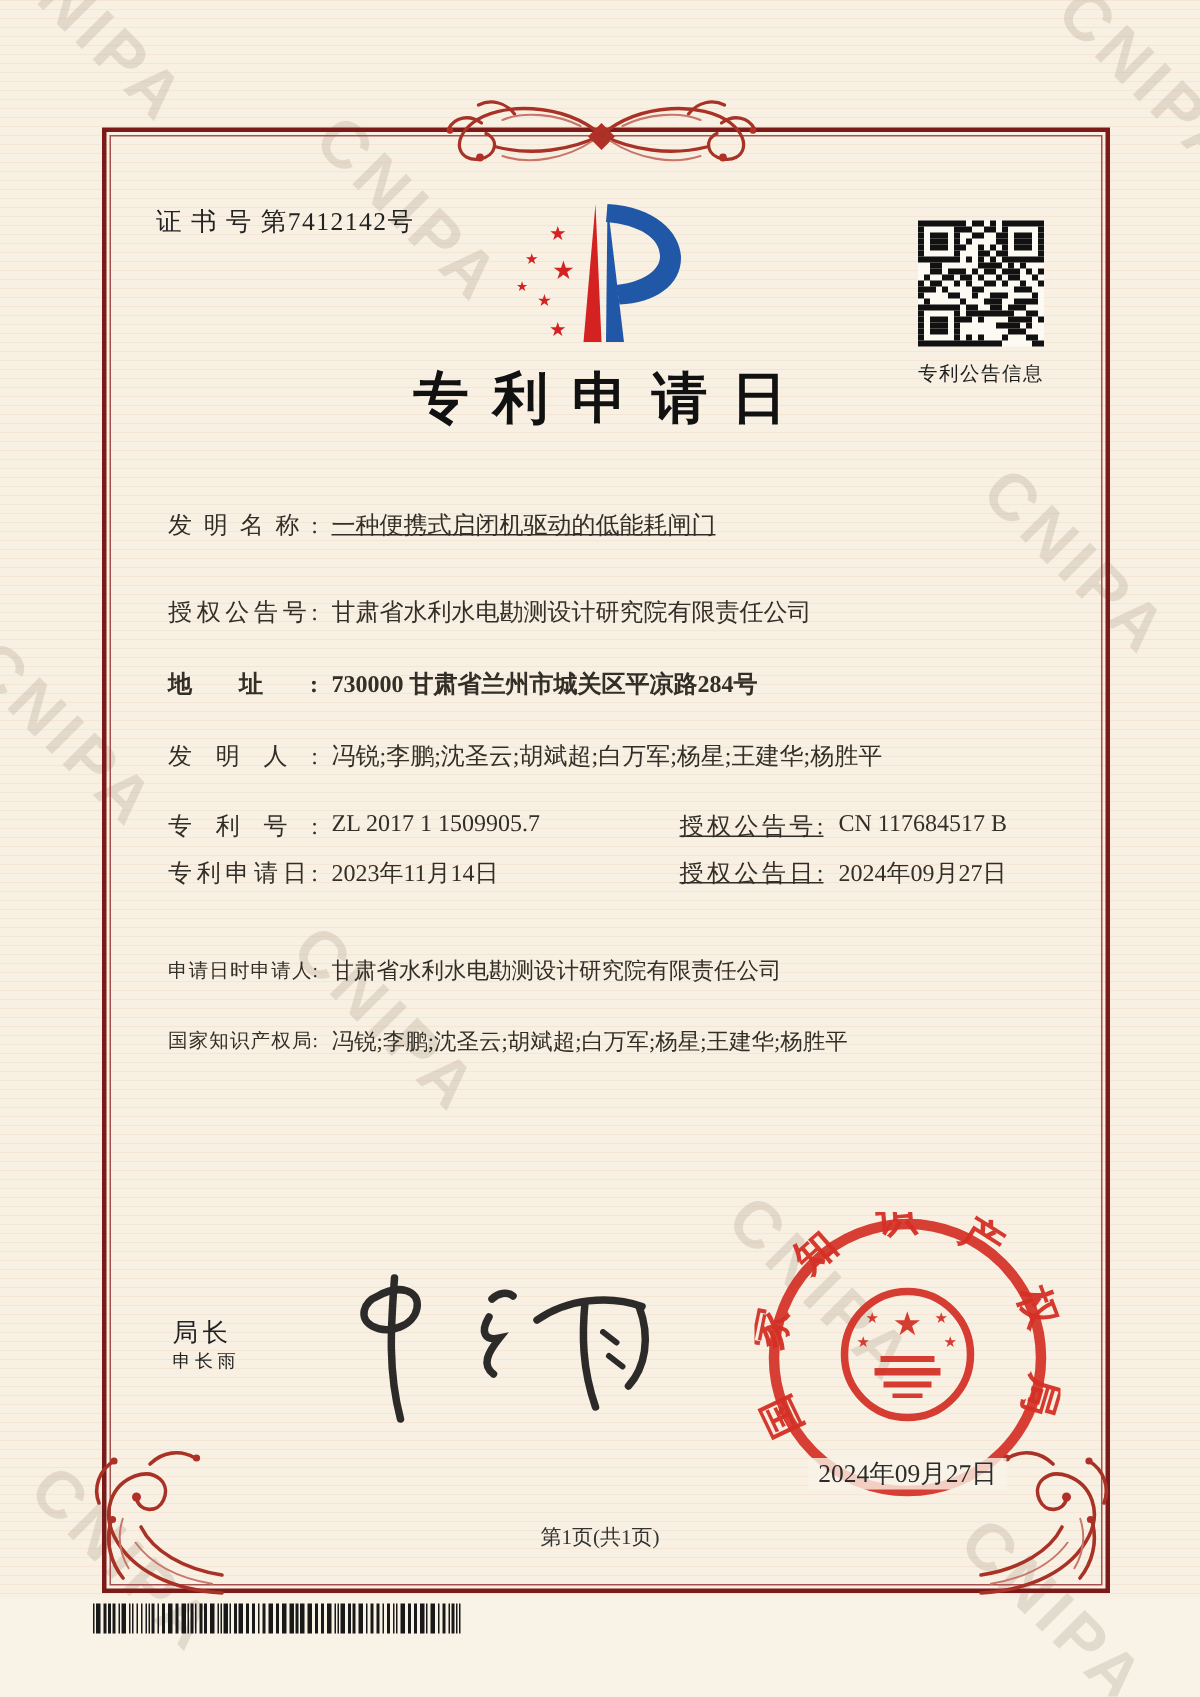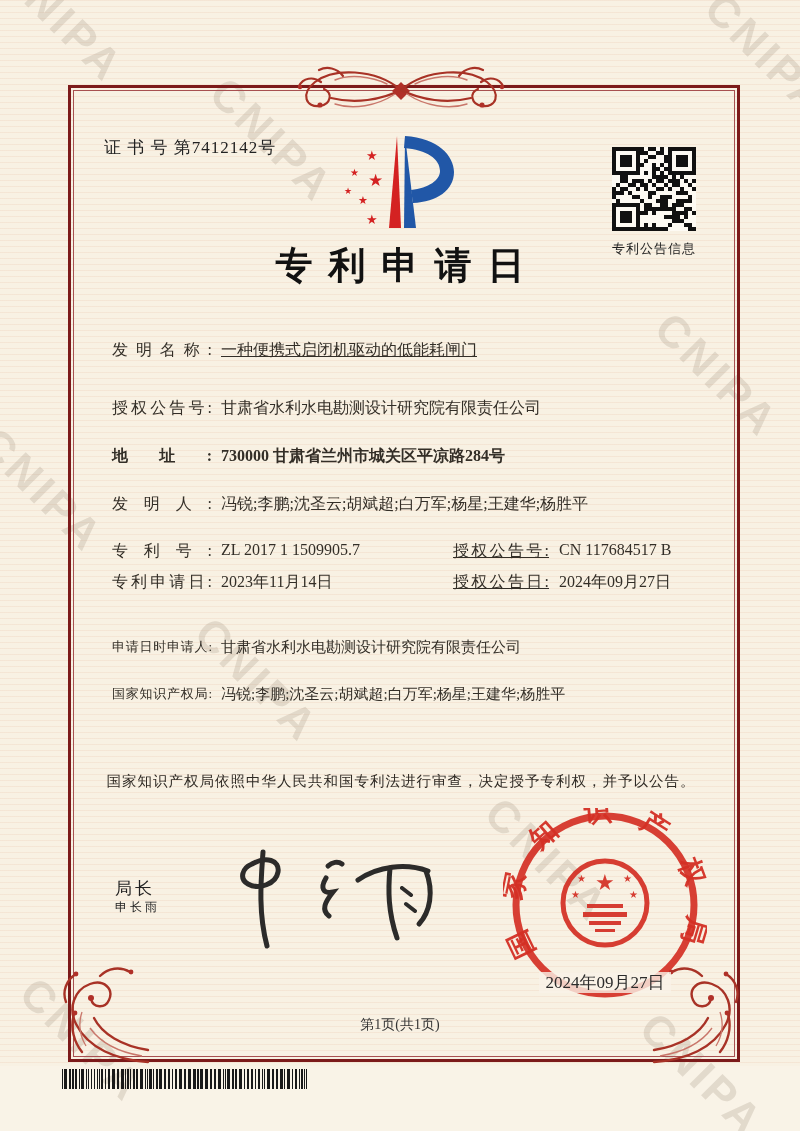--- a/index.html
+++ b/index.html
@@ -426,21 +426,20 @@
     <div class="row" style="top: 398px;"><span class="lbl">授权公告号:</span><span class="val">甘肃省水利水电勘测设计研究院有限责任公司</span></div>
     <div class="row" style="top: 446px; font-weight: bold;"><span class="lbl">地址:</span><span class="val">730000 甘肃省兰州市城关区平凉路284号</span></div>
     <div class="row" style="top: 494px;"><span class="lbl">发明人:</span><span class="val">冯锐;李鹏;沈圣云;胡斌超;白万军;杨星;王建华;杨胜平</span></div>
     <div class="row" style="top: 541px;"><span class="lbl">专利号:</span><span class="val">ZL 2017 1 1509905.7</span><span class="lbl2">授权公告号:</span><span class="val2">CN 117684517 B</span></div>
     <div class="row" style="top: 572px;"><span class="lbl">专利申请日:</span><span class="val">2023年11月14日</span><span class="lbl2">授权公告日:</span><span class="val2">2024年09月27日</span></div>
     <div class="row small" style="top: 638px;"><span class="lbl">申请日时申请人:</span><span class="val">甘肃省水利水电勘测设计研究院有限责任公司</span></div>
     <div class="row small" style="top: 685px;"><span class="lbl">国家知识产权局:</span><span class="val">冯锐;李鹏;沈圣云;胡斌超;白万军;杨星;王建华;杨胜平</span></div>
   </div>
 
 <div class="statement">
-  <div>国家知识产权局依照中华人民共和国专利法进行审查，决定授予专利权，并予以公告。</div>
 </div>
 
 <div class="sig-title">局长</div>
 <div class="sig-name">申长雨</div>
 <svg class="sig-svg" viewBox="0 0 215 104">
   <g stroke="#1b1b1b" fill="none" stroke-width="5" stroke-linecap="round" opacity="0.92">
     <path d="M30,16 C44,8 58,12 56,24 C54,36 37,42 26,36 C17,31 20,20 30,16"></path>
     <path d="M41,4 C39,32 36,64 45,98"></path>
     <path d="M106,18 C110,14 116,13 120,16"></path>
     <path d="M104,30 C98,40 101,46 111,44 C103,54 99,62 107,68"></path>

